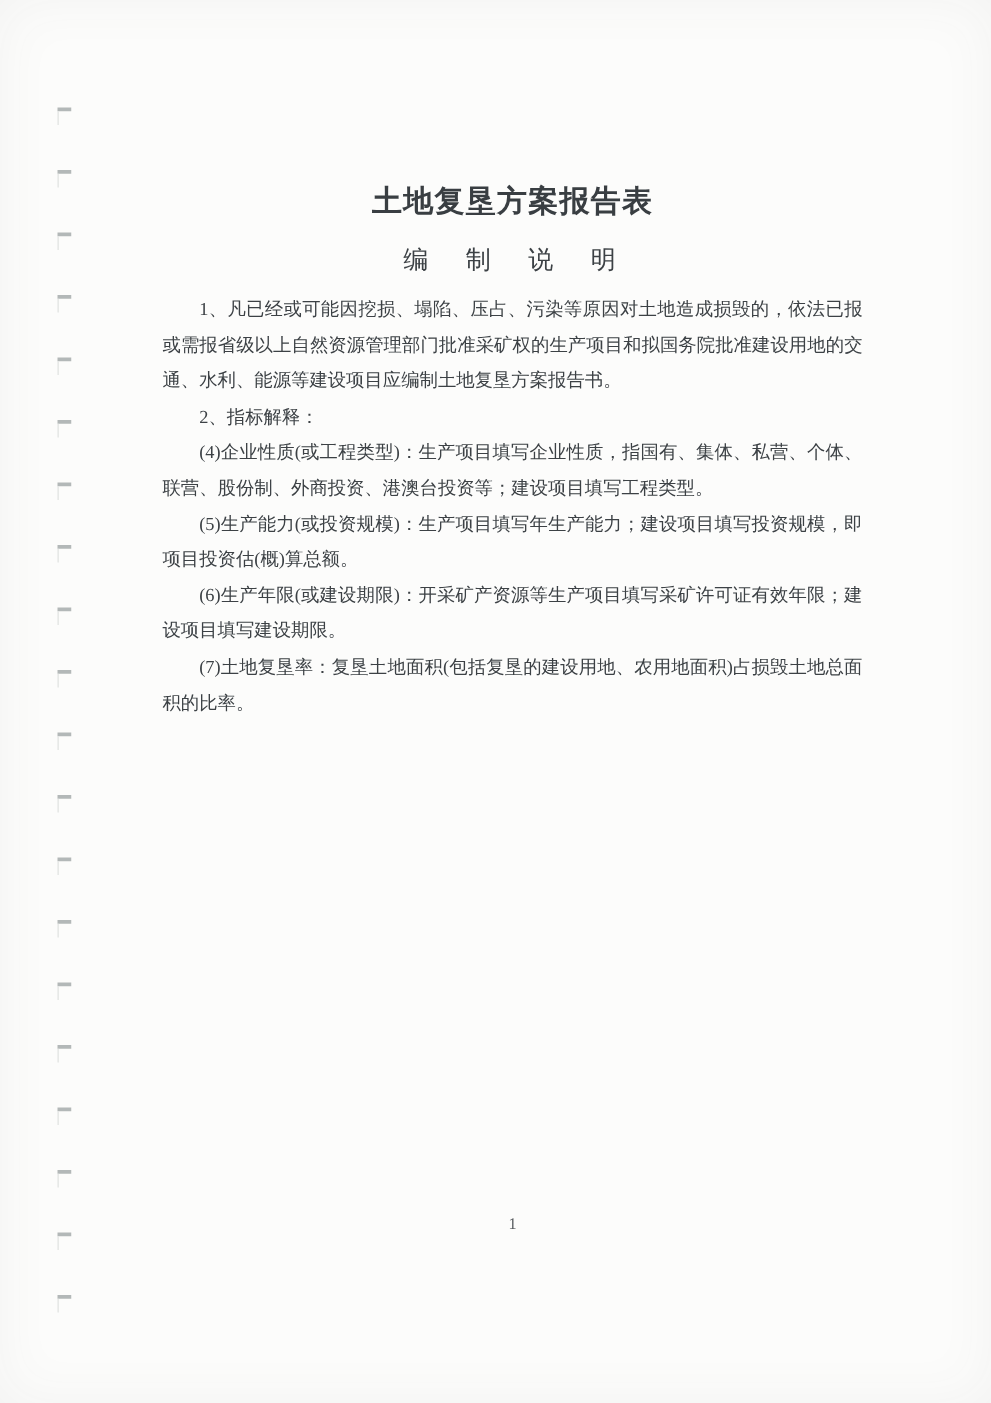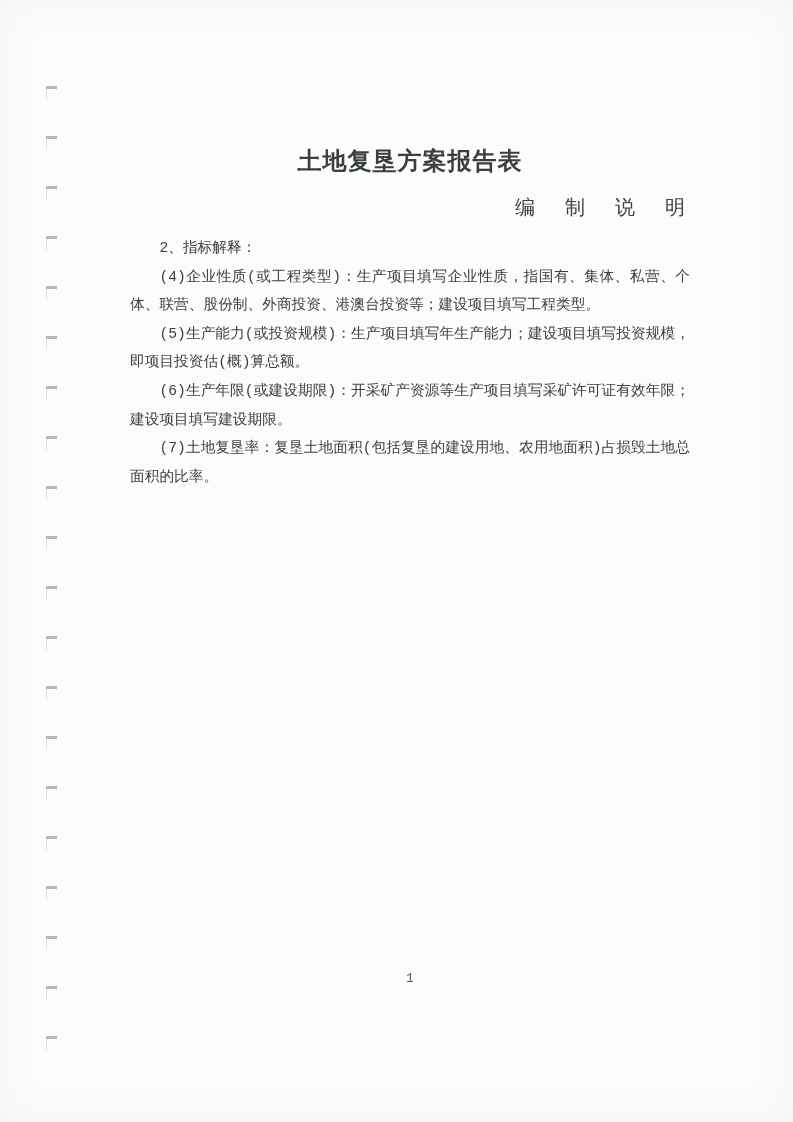--- a/index.html
+++ b/index.html
@@ -12,21 +12,20 @@
     position: relative;
     overflow: hidden;
     background: #fbfbfa;
     font-family: "Liberation Serif", "DejaVu Serif", serif;
   }
   .page {
     position: absolute;
     inset: 0;
     background: #fcfcfb;
     box-shadow: inset 0 0 45px rgba(80, 82, 80, 0.05);
-    font-family: Liberation Mono, monospace;
   }
   
   .mark {
     position: absolute;
     left: 46px;
     width: 11px;
     height: 3px;
     background: #b3b8b8;
   }
   .mark::after {
@@ -48,21 +47,21 @@
   .doc-title {
     margin-top: 145px;
     text-align: center;
     font-size: 24px;
     font-weight: bold;
     letter-spacing: 1px;
     color: #393e42;
   }
   .doc-subtitle {
     margin-top: 17px;
-    text-align: right;
+    text-align: center;
     font-size: 20px;
     letter-spacing: 5px;
     color: #3c4145;
   }
   .doc-body {
     margin-top: 13px;
     font-size: 14.7px;
     line-height: 28.6px;
     text-align: justify;
     text-justify: inter-ideograph;
@@ -108,20 +107,21 @@
       <div class="mark" style="top: 986px;"></div>
       <div class="mark" style="top: 1036px;"></div>
     </div>
 
   <div class="content">
     <div class="doc-title">土地复垦方案报告表</div>
 
     <div class="doc-subtitle">编　制　说　明</div>
 
     <div class="doc-body">
+      <p>1、凡已经或可能因挖损、塌陷、压占、污染等原因对土地造成损毁的，依法已报或需报省级以上自然资源管理部门批准采矿权的生产项目和拟国务院批准建设用地的交通、水利、能源等建设项目应编制土地复垦方案报告书。</p>
       <p>2、指标解释：</p>
       <p>(4)企业性质(或工程类型)：生产项目填写企业性质，指国有、集体、私营、个体、联营、股份制、外商投资、港澳台投资等；建设项目填写工程类型。</p>
       <p>(5)生产能力(或投资规模)：生产项目填写年生产能力；建设项目填写投资规模，即项目投资估(概)算总额。</p>
       <p>(6)生产年限(或建设期限)：开采矿产资源等生产项目填写采矿许可证有效年限；建设项目填写建设期限。</p>
       <p>(7)土地复垦率：复垦土地面积(包括复垦的建设用地、农用地面积)占损毁土地总面积的比率。</p>
     </div>
   </div>
 
   <div class="page-number">1</div>
 

